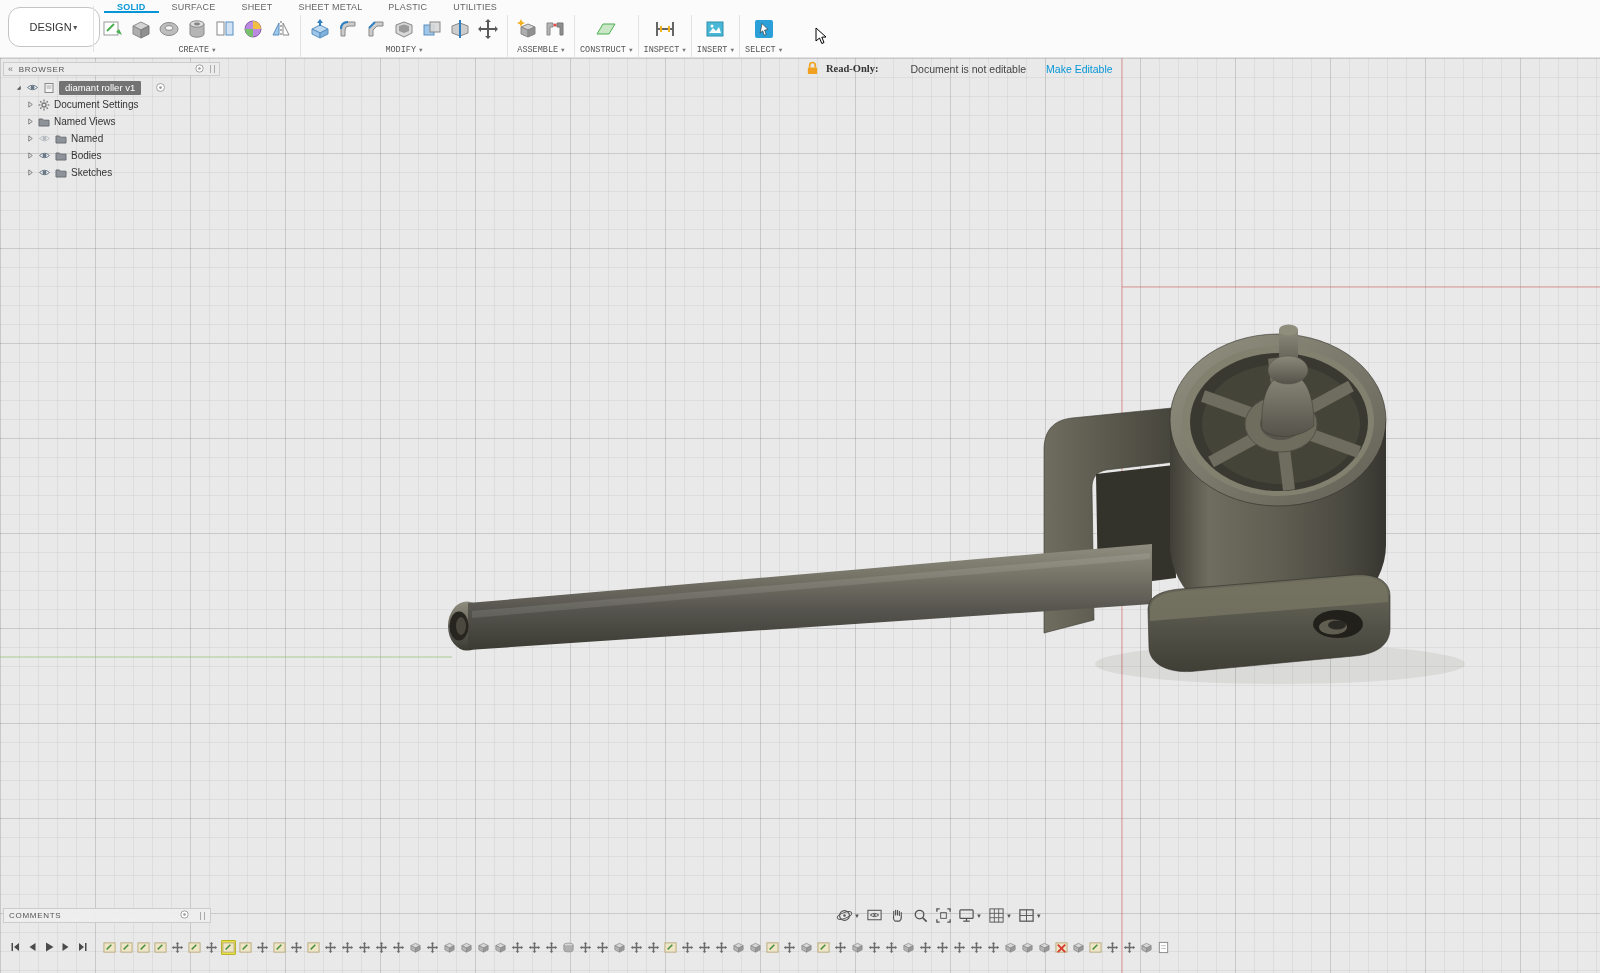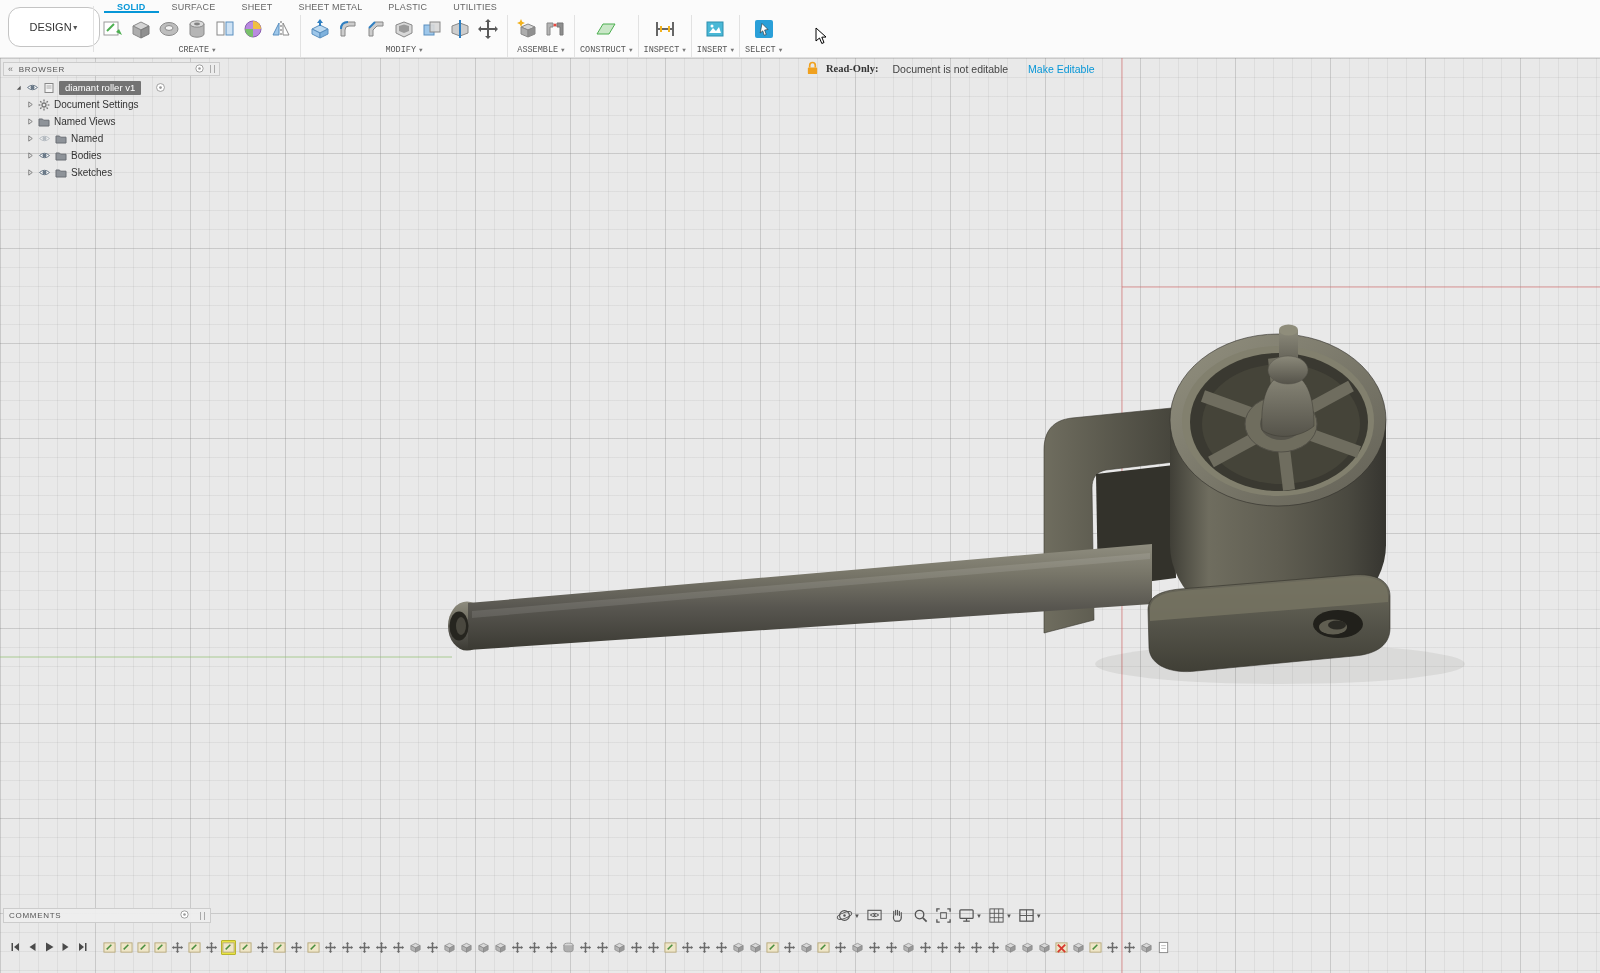--- a/index.html
+++ b/index.html
@@ -36,21 +36,21 @@
   .tb-btn svg{ width:24px; height:24px; display:block; }
   .tb-label{ font-size:8.5px; color:#555; height:12px; display:flex; align-items:center; gap:3px; white-space:nowrap; cursor:pointer;font-family:Liberation Mono, monospace; }
   .tb-label .caret{ font-size:6px; color:#777; }
   .vdiv{ width:1px; height:42px; background:#e2e2e2; margin:0 3px; align-self:center; }
   .cursor{ position:absolute; left:815px; top:27px; z-index:9; }
 
   
   .readonly{ position:absolute; left:806px; top:61px; display:flex; align-items:center; font-size:10.5px; z-index:4; }
   .readonly .lock{ display:flex; margin-right:7px; }
   .readonly .lbl{ font-weight:bold; color:#333;font-family:Liberation Serif, serif; }
-  .readonly .msg{ color:#444; margin-left:14px; }
+  .readonly .msg{ color:#444; margin-left:32px; }
   .readonly .link{ color:#0696d7; margin-left:20px; cursor:pointer; }
 
   
   .browser{ position:absolute; left:3px; top:62px; width:217px; font-size:10px; color:#333; z-index:4; }
   .panel-head{ height:14px; background:rgba(236,236,236,.95); border:1px solid #ccc; display:flex; align-items:center; gap:5px; padding:0 4px;
     font-size:8px; letter-spacing:.7px; color:#555; }
   .panel-head .back{ font-size:9px; color:#777; line-height:1; cursor:pointer; }
   .panel-head .grow{ flex:1; }
   .grip{ width:5px; height:8px; border-left:1px solid #aaa; border-right:1px solid #aaa; }
   .b-rows{ padding-top:3px; }

